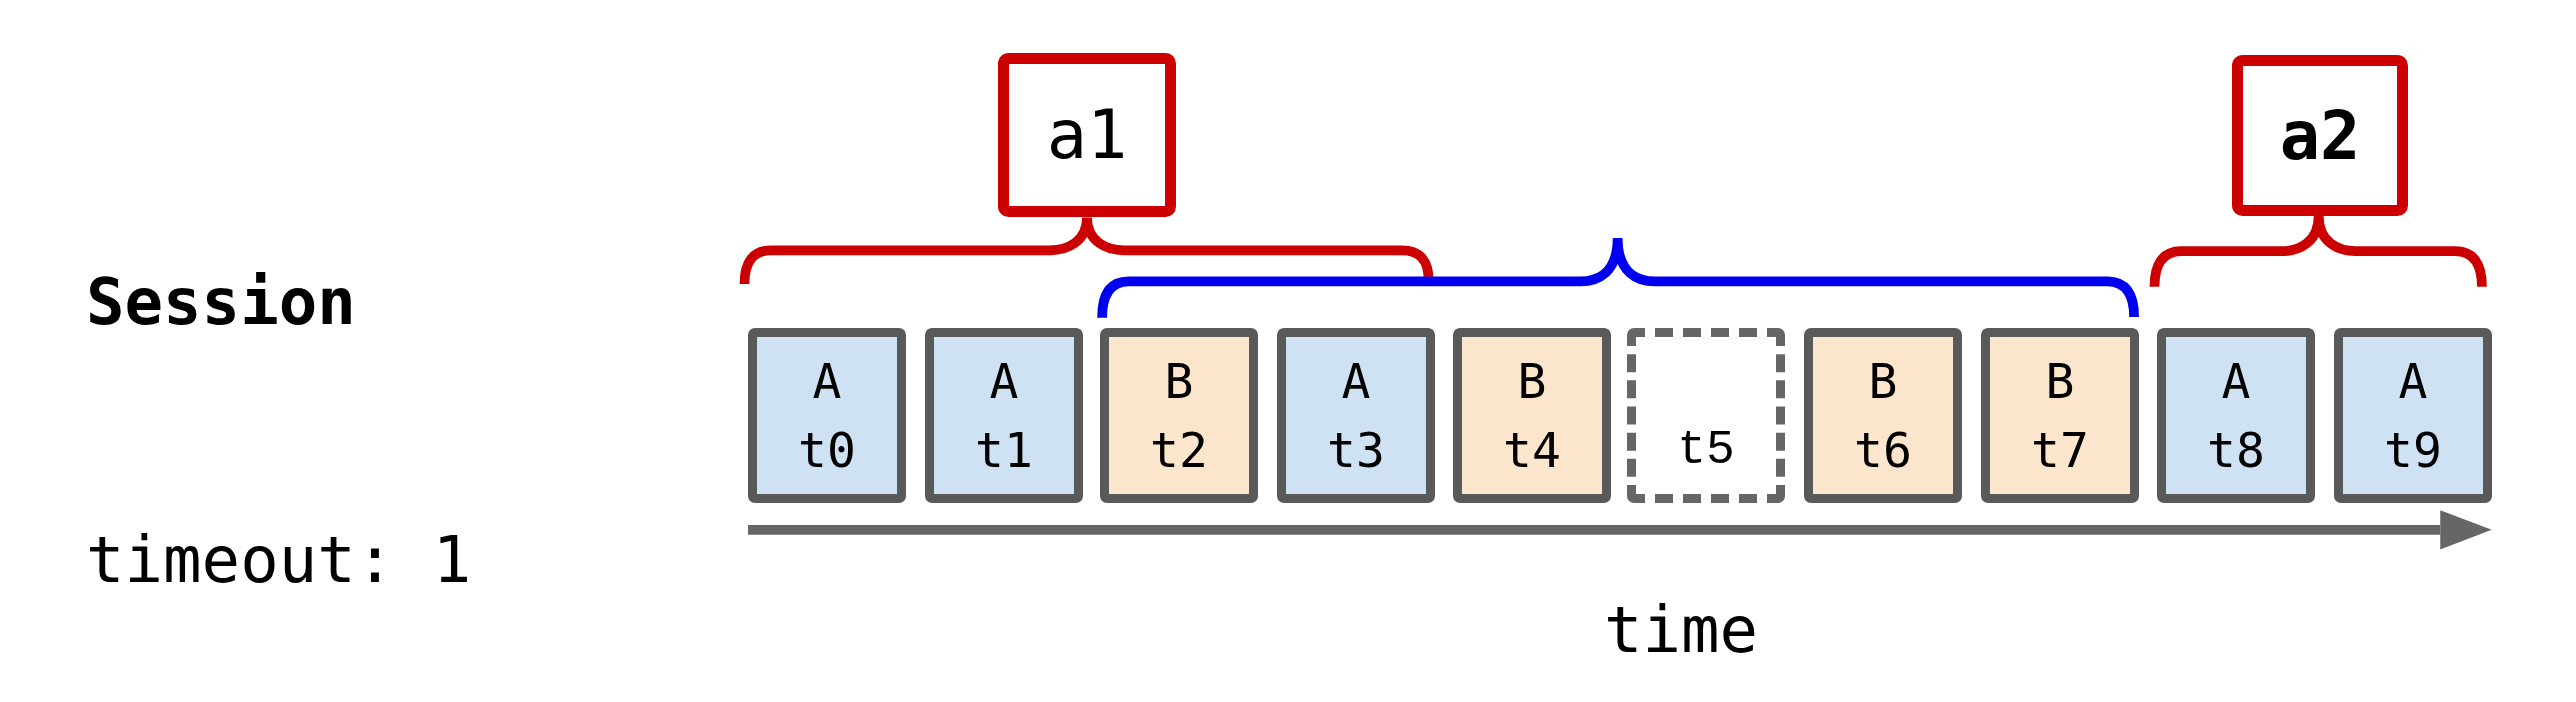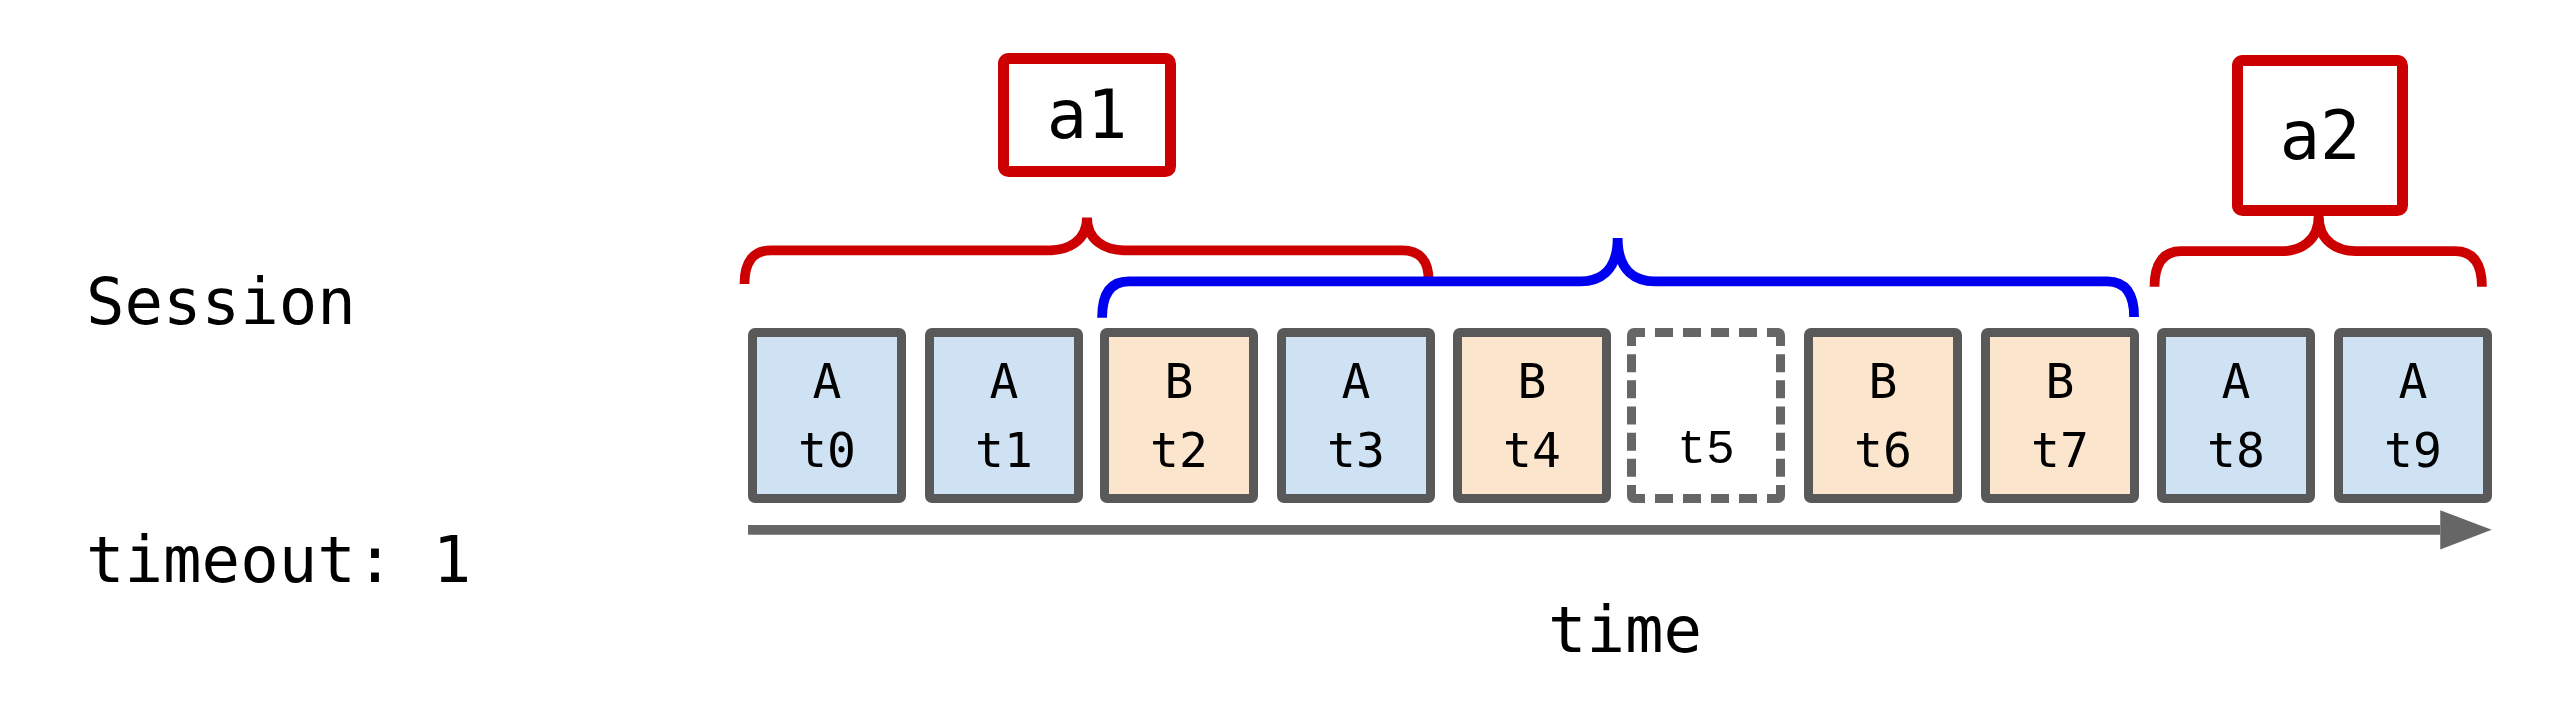--- a/index.html
+++ b/index.html
@@ -9,58 +9,58 @@
     background:#ffffff;
     font-family:"DejaVu Sans Mono","Liberation Mono",monospace;
     overflow:hidden;
   }
   
   #session-caption{
     position:absolute;left:86px;top:87px;
     font-size:64px;line-height:86px;color:#000;
     white-space:pre;
   }
-  #session-caption .line1{font-weight:normal;display:block;}
+  #session-caption .line1{font-weight:bold;display:block;}
   #session-caption .line2{font-weight:normal;display:block;}
   
   #overlay{position:absolute;left:0;top:0;width:2576px;height:703px;}
   .brace{fill:none;stroke-width:11px;}
   .brace.red{stroke:#cc0000;}
   .brace.blue{stroke:#0000f0;}
   .axis-line{stroke:#666666;stroke-width:11px;}
   .axis-head{fill:#666666;stroke:none;}
   
   .sess-box{
     position:absolute;
     display:flex;align-items:center;justify-content:center;
     background:#ffffff;color:#000;
     font-size:67px;border-radius:10.6px;
     box-sizing:border-box;
   }
-  #sess-a1{left:998px;top:53px;width:178px;height:124px;border:11.5px solid #cc0000;}
+  #sess-a1{left:998px;top:53px;width:178px;height:164px;border:11.5px solid #cc0000;}
   #sess-b1{left:1517px;top:74px;width:207px;height:164px;border:11.5px solid #0000f0;}
-  #sess-a2{left:2232px;top:55px;width:176px;height:161px;border:11.5px solid #cc0000;}
+  #sess-a2{left:2232px;top:55px;width:176px;height:161px;border:11.5px solid #cc0000;font-weight:bold;}
   
   .evt{
     position:absolute;top:328px;width:158px;height:175px;
     box-sizing:border-box;border:9.8px solid #595959;border-radius:7px;
     display:flex;flex-direction:column;align-items:center;justify-content:center;
     font-size:48px;color:#000;background:#ffffff;
   }
   .evt[data-type="A-event"]{background:#cfe2f3;}
   .evt[data-type="B-event"]{background:#fce5cd;}
   .evt[data-type="missing"]{background:#ffffff;border-style:dashed;border-color:#666666;font-family:Liberation Mono, monospace;}
   .evt .evt-letter,.evt .evt-time{display:block;height:69px;line-height:69px;text-align:center;}
   #evt-0{left:748px;}  #evt-1{left:925px;} #evt-2{left:1100px;} #evt-3{left:1277px;}
   #evt-4{left:1453px;} #evt-5{left:1627px;} #evt-6{left:1804px;} #evt-7{left:1981px;}
   #evt-8{left:2157px;} #evt-9{left:2334px;}
   
   #time-label{
     position:absolute;left:1492px;top:593px;width:266px;
-    text-align:center;font-size:64px;color:#000;
+    text-align:right;font-size:64px;color:#000;
   }
 </style>
 </head>
 <body>
 
 <div id="canvas">
 
   <div id="session-caption">
     <span class="line1">Session</span>
     <span class="line2">timeout: 1</span>

